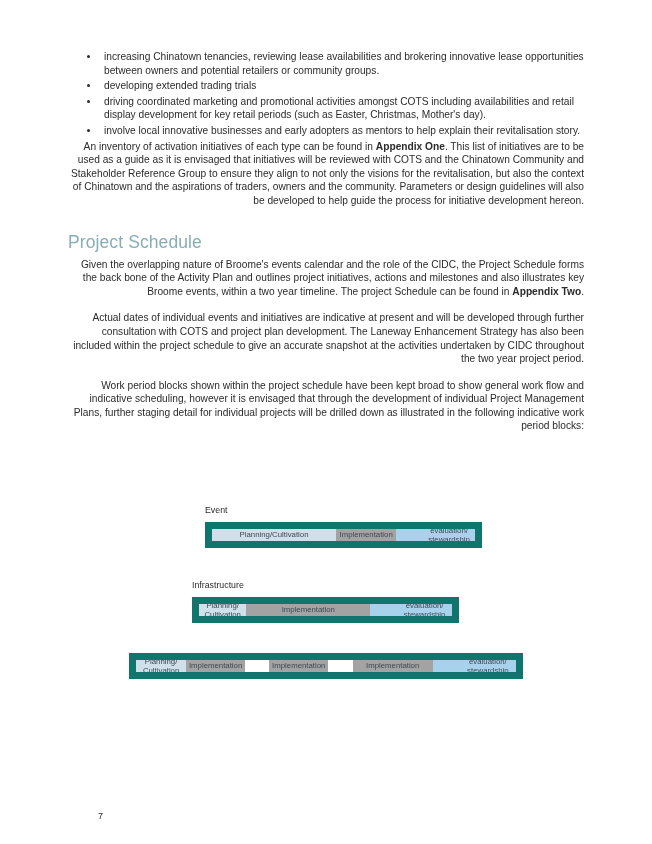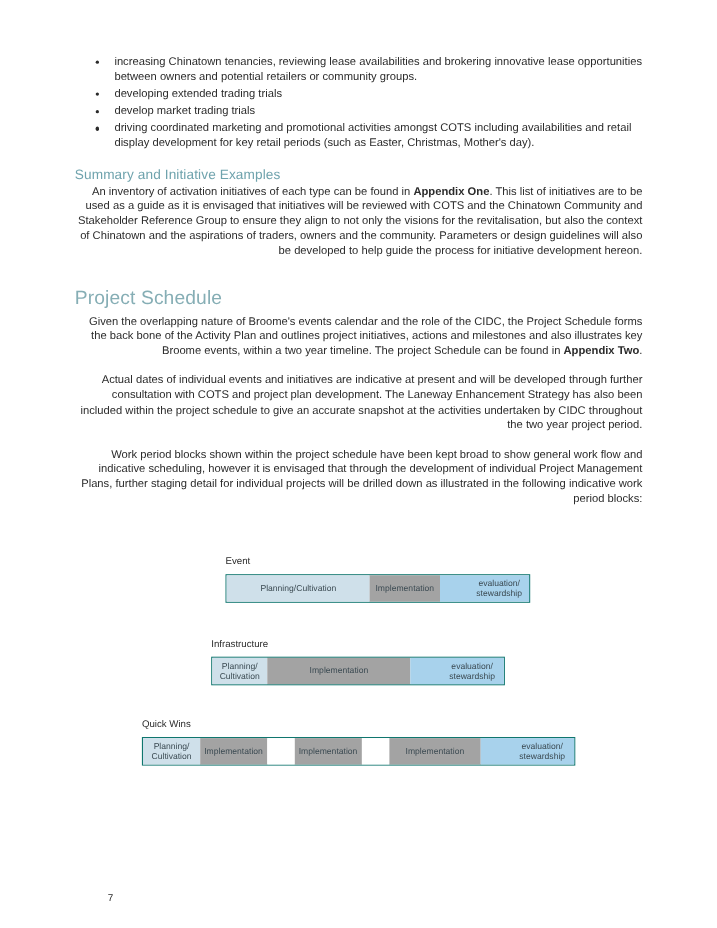--- a/index.html
+++ b/index.html
@@ -94,21 +94,21 @@
   .group-label {
     font-size: 8.8px;
     color: #2b2b2b;
     margin-bottom: 6px;
     line-height: 11px;
   }
 
   .bar {
     display: flex;
     height: 26px;
-    border: 1px solid #0f766e;
+    border: 7px solid #0f766e;
     box-sizing: border-box;
     background: #ffffff;
   }
 
   .seg {
     display: flex;
     align-items: center;
     justify-content: center;
     text-align: center;
     font-size: 7.8px;
@@ -144,29 +144,28 @@
       <li>
         <span class="dot"></span>
         <span>increasing Chinatown tenancies, reviewing lease availabilities and brokering innovative lease opportunities between owners and potential retailers or community groups.</span>
       </li>
       <li>
         <span class="dot"></span>
         <span>developing extended trading trials</span>
       </li>
       <li>
         <span class="dot"></span>
-        <span>develop market trading trials</span>
-      </li>
-      <li>
-        <span class="dot"></span>
         <span>driving coordinated marketing and promotional activities amongst COTS including availabilities and retail display development for key retail periods (such as Easter, Christmas, Mother's day).</span>
       </li>
+      <li>
+        <span class="dot"></span>
+        <span>involve local innovative businesses and early adopters as mentors to help explain their revitalisation story.</span>
+      </li>
     </ul>
 
-    <h2 class="sub-heading">Summary and Initiative Examples</h2>
 
     <p class="body"><span>An inventory of activation initiatives of each type can be found in </span><b>Appendix One</b><span>. This list of initiatives are to be used as a guide as it is envisaged that initiatives will be reviewed with COTS and the Chinatown Community and Stakeholder Reference Group to ensure they align to not only the visions for the revitalisation, but also the context of Chinatown and the aspirations of traders, owners and the community. Parameters or design guidelines will also be developed to help guide the process for initiative development hereon.</span></p>
 
     <h1 class="main-heading">Project Schedule</h1>
 
     <p class="body"><span>Given the overlapping nature of Broome's events calendar and the role of the CIDC, the Project Schedule forms the back bone of the Activity Plan and outlines project initiatives, actions and milestones and also illustrates key Broome events, within a two year timeline. The project Schedule can be found in </span><b>Appendix Two</b><span>.</span></p>
 
     <p class="body">Actual dates of individual events and initiatives are indicative at present and will be developed through further consultation with COTS and project plan development. The Laneway Enhancement Strategy has also been included within the project schedule to give an accurate snapshot at the activities undertaken by CIDC throughout the two year project period.</p>
 
     <p class="body tight">Work period blocks shown within the project schedule have been kept broad to show general work flow and indicative scheduling, however it is envisaged that through the development of individual Project Management Plans, further staging detail for individual projects will be drilled down as illustrated in the following indicative work period blocks:</p>
@@ -187,21 +186,20 @@
         <div class="group-label">Infrastructure</div>
         <div class="bar">
           <div class="seg plan" style="flex: 55 0 0px;">Planning/
 Cultivation</div>
           <div class="seg impl" style="flex: 148 0 0px;">Implementation</div>
           <div class="seg eval" style="flex: 64 0 0px;">evaluation/
 stewardship</div>
         </div>
       </div>
       <div class="blockgroup" style="left: 129px; top: 148px; width: 394px;">
-        <div class="group-label">Quick Wins</div>
         <div class="bar">
           <div class="seg plan" style="flex: 56 0 0px;">Planning/
 Cultivation</div>
           <div class="seg impl" style="flex: 66 0 0px;">Implementation</div>
           <div class="seg gap" style="flex: 26 0 0px;"></div>
           <div class="seg impl" style="flex: 66 0 0px;">Implementation</div>
           <div class="seg gap" style="flex: 26 0 0px;"></div>
           <div class="seg impl" style="flex: 91 0 0px;">Implementation</div>
           <div class="seg eval" style="flex: 63 0 0px;">evaluation/
 stewardship</div>

